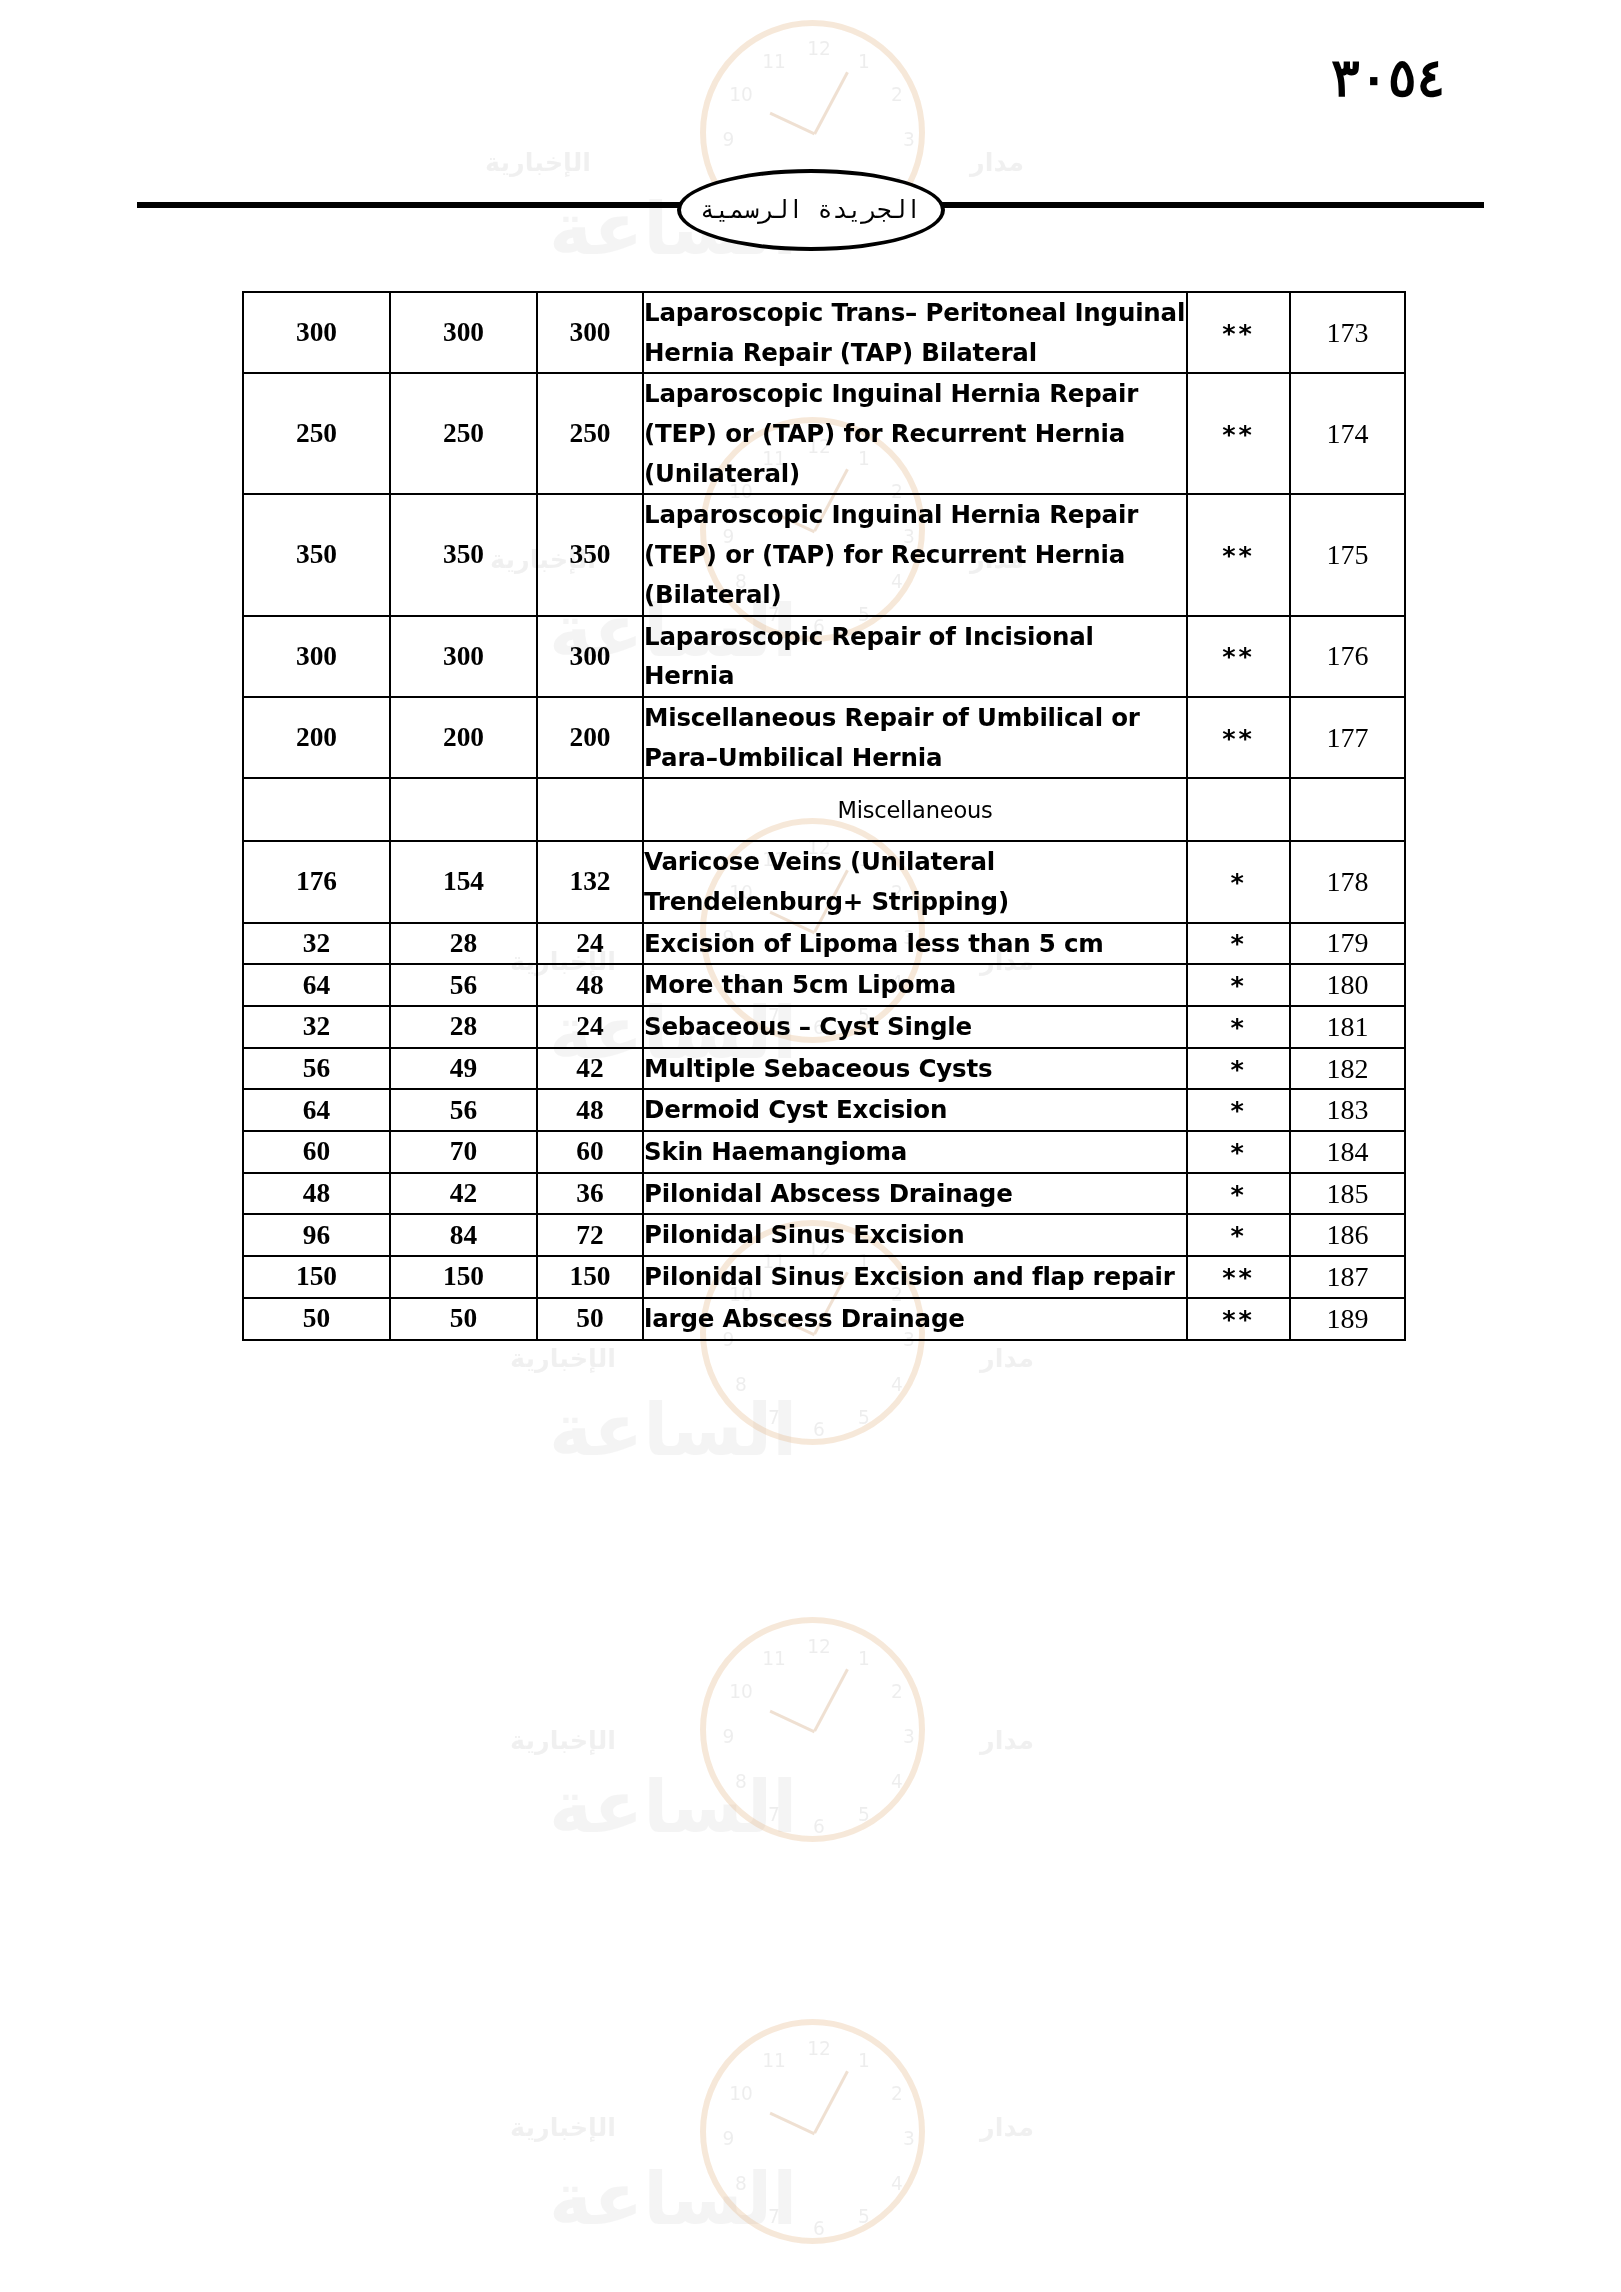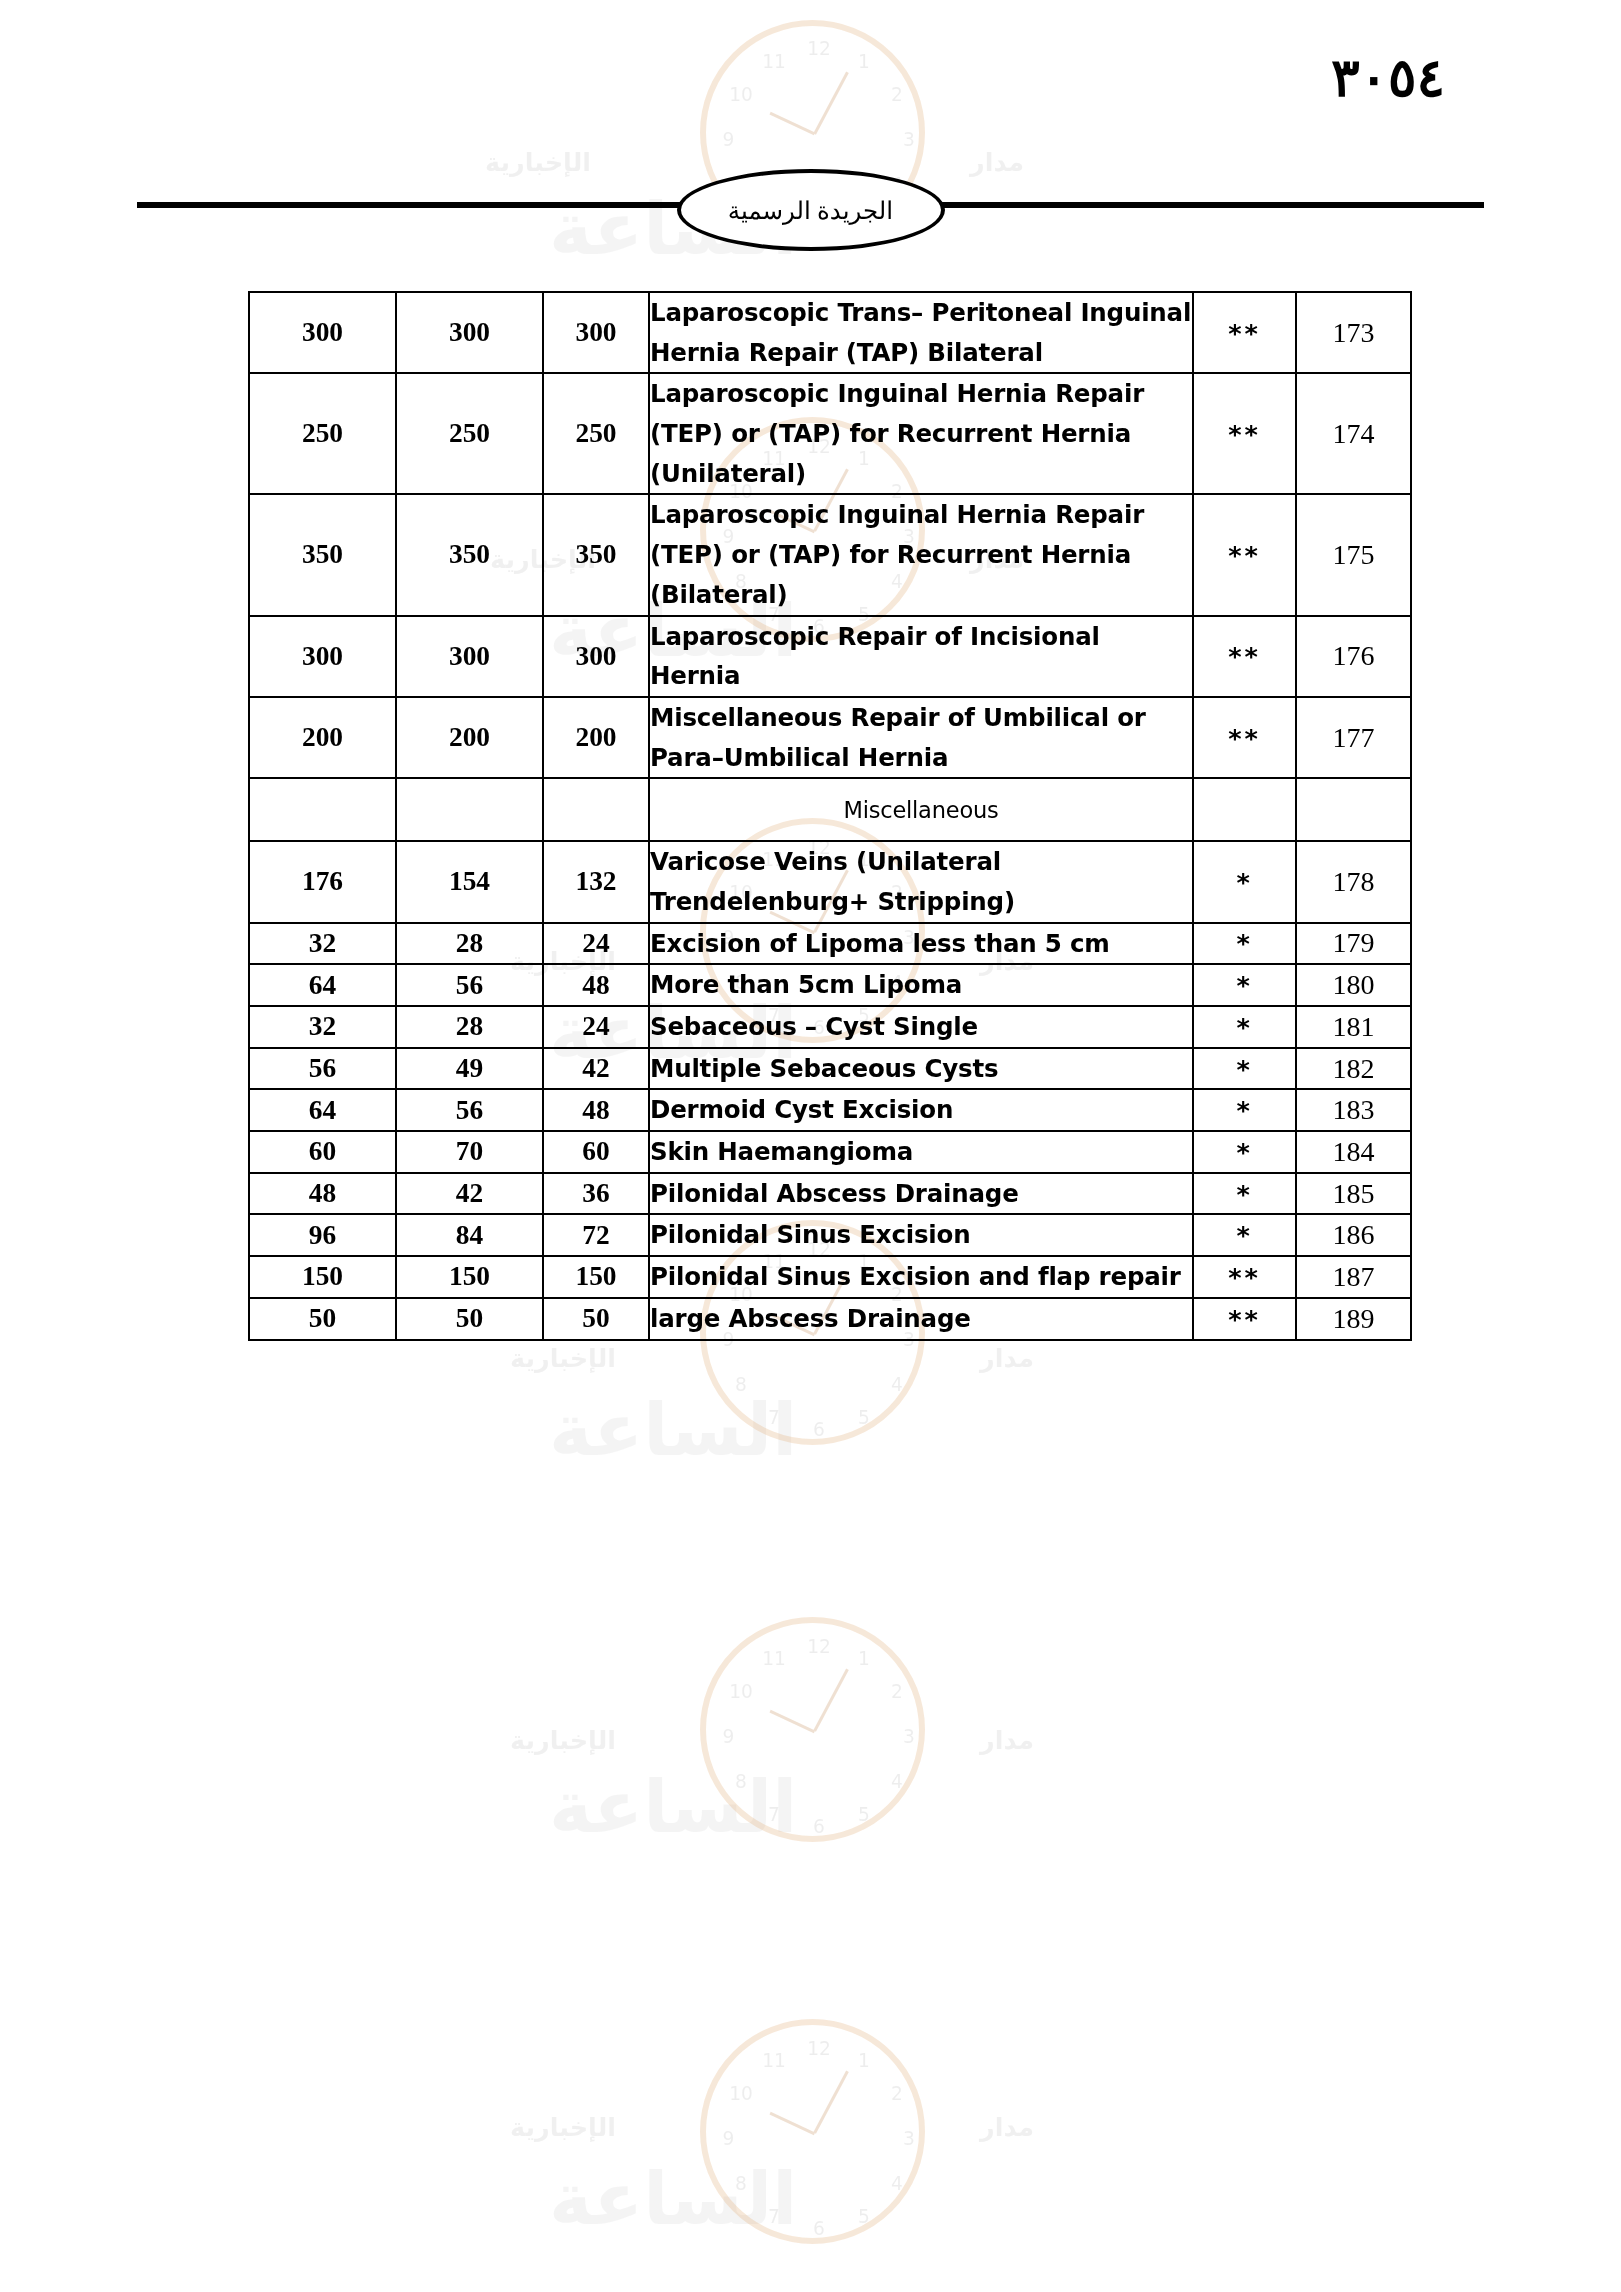--- a/index.html
+++ b/index.html
@@ -113,29 +113,29 @@
     border-radius: 50%;
     background: #fff;
     z-index: 4;
     display: flex;
     align-items: center;
     justify-content: center;
   }
   .header-badge span {
     font-size: 24.5px;
     direction: rtl;
-    font-family: Liberation Serif, serif;
+    font-family: Liberation Mono, monospace;
     color: #000;
   }
 
   
   .fee-table {
     position: absolute;
     top: 291px;
-    left: 248px;
+    left: 242px;
     width: 1161px;
     border-collapse: collapse;
     z-index: 3;
     background: transparent;
     table-layout: fixed;
   }
   .fee-table td {
     border: 2px solid #000;
     padding: 0;
     vertical-align: middle;

